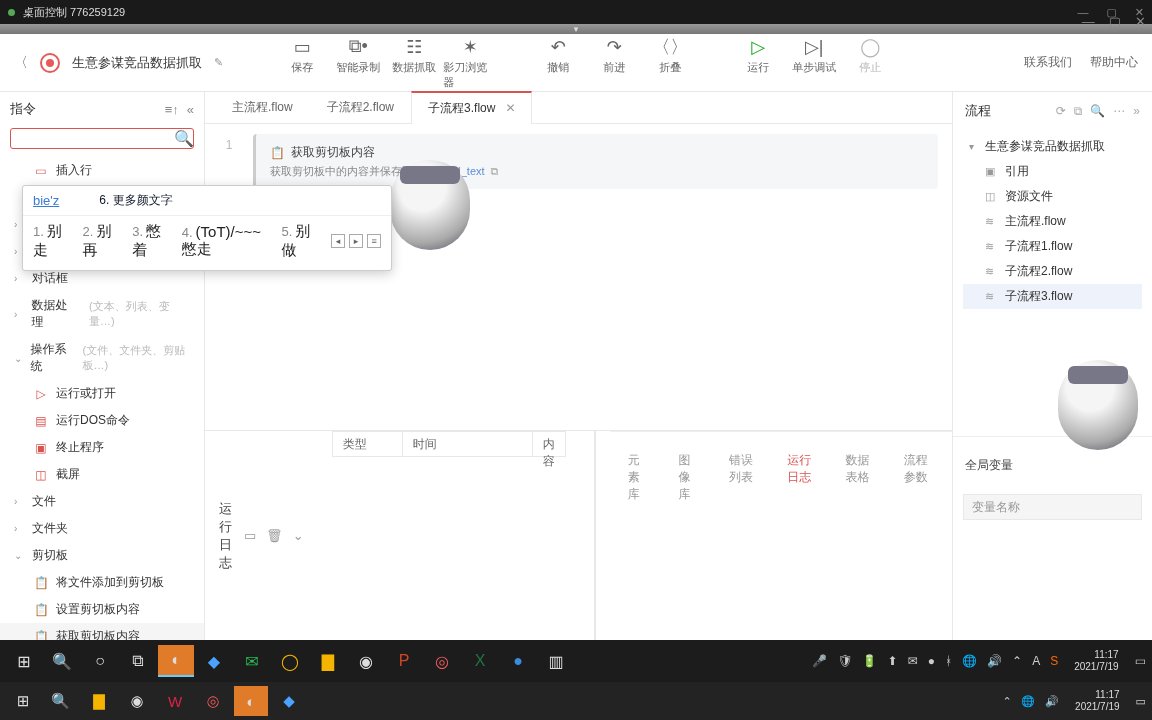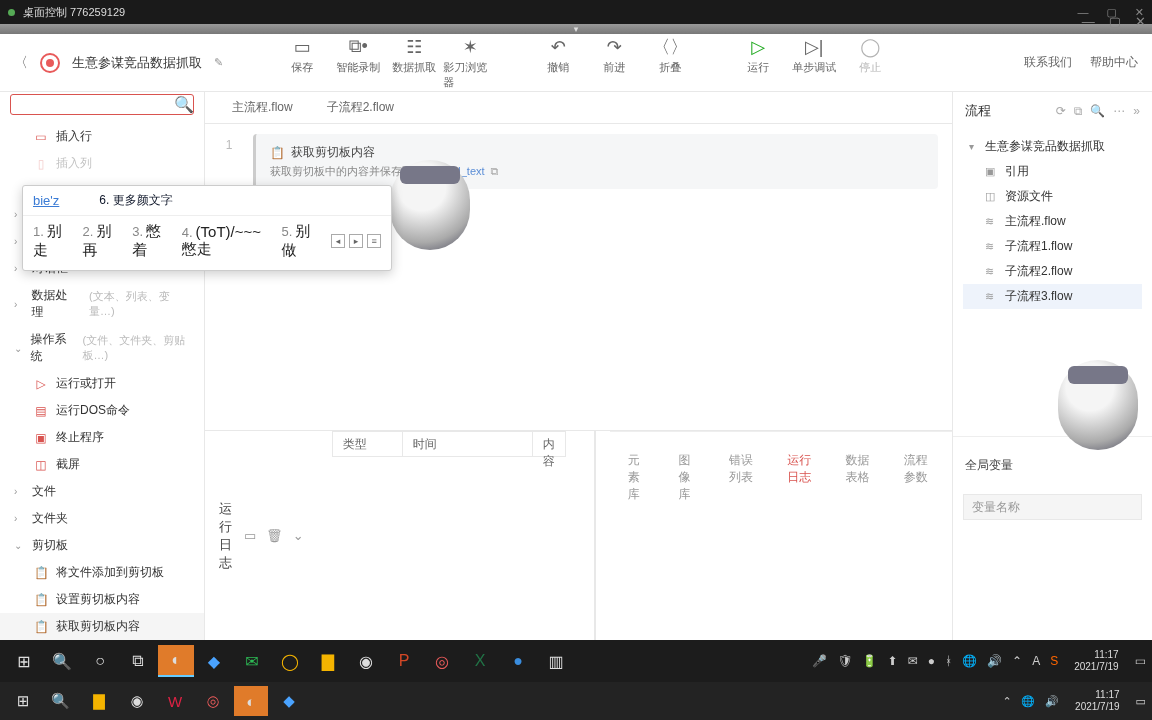--- a/index.html
+++ b/index.html
@@ -183,20 +183,27 @@
 
     <div class="right-links">
       <span>联系我们</span>
       <span>帮助中心</span>
     </div>
   </div>
 
   <div class="body">
 
     <div class="left-panel">
+      <div class="cmd-hdr">
+        <span>指令</span>
+        <span class="sp">
+            <span>≡↑</span>
+            <span>«</span>
+          </span>
+      </div>
       <div class="search-wrap">
         <input style="">
         <span class="sic">🔍</span>
       </div>
       <div class="cmd-item sub">
           <span class="cic">▭</span>
           <span>插入行</span>
         </div>
       <div class="cmd-item sub" style="opacity:.3;">
           <span class="cic">▯</span>
@@ -265,20 +272,21 @@
           <span class="cic">📋</span>
           <span>获取剪切板内容</span>
         </div>
 
     </div>
 
     <div class="center-panel">
       <div class="tabs">
         <div class="tab"><span>主流程.flow</span></div>
         <div class="tab"><span>子流程2.flow</span></div>
+        <div class="tab active"><span>子流程3.flow</span><span class="x">✕</span></div>
       </div>
       <div class="code-area">
         <div class="code-row">
           <div class="gutter">1</div>
           <div class="step">
             <div class="step-card">
               <div class="step-title">
                   <span class="sic2">📋</span>
                   <span>获取剪切板内容</span>
                 </div>

